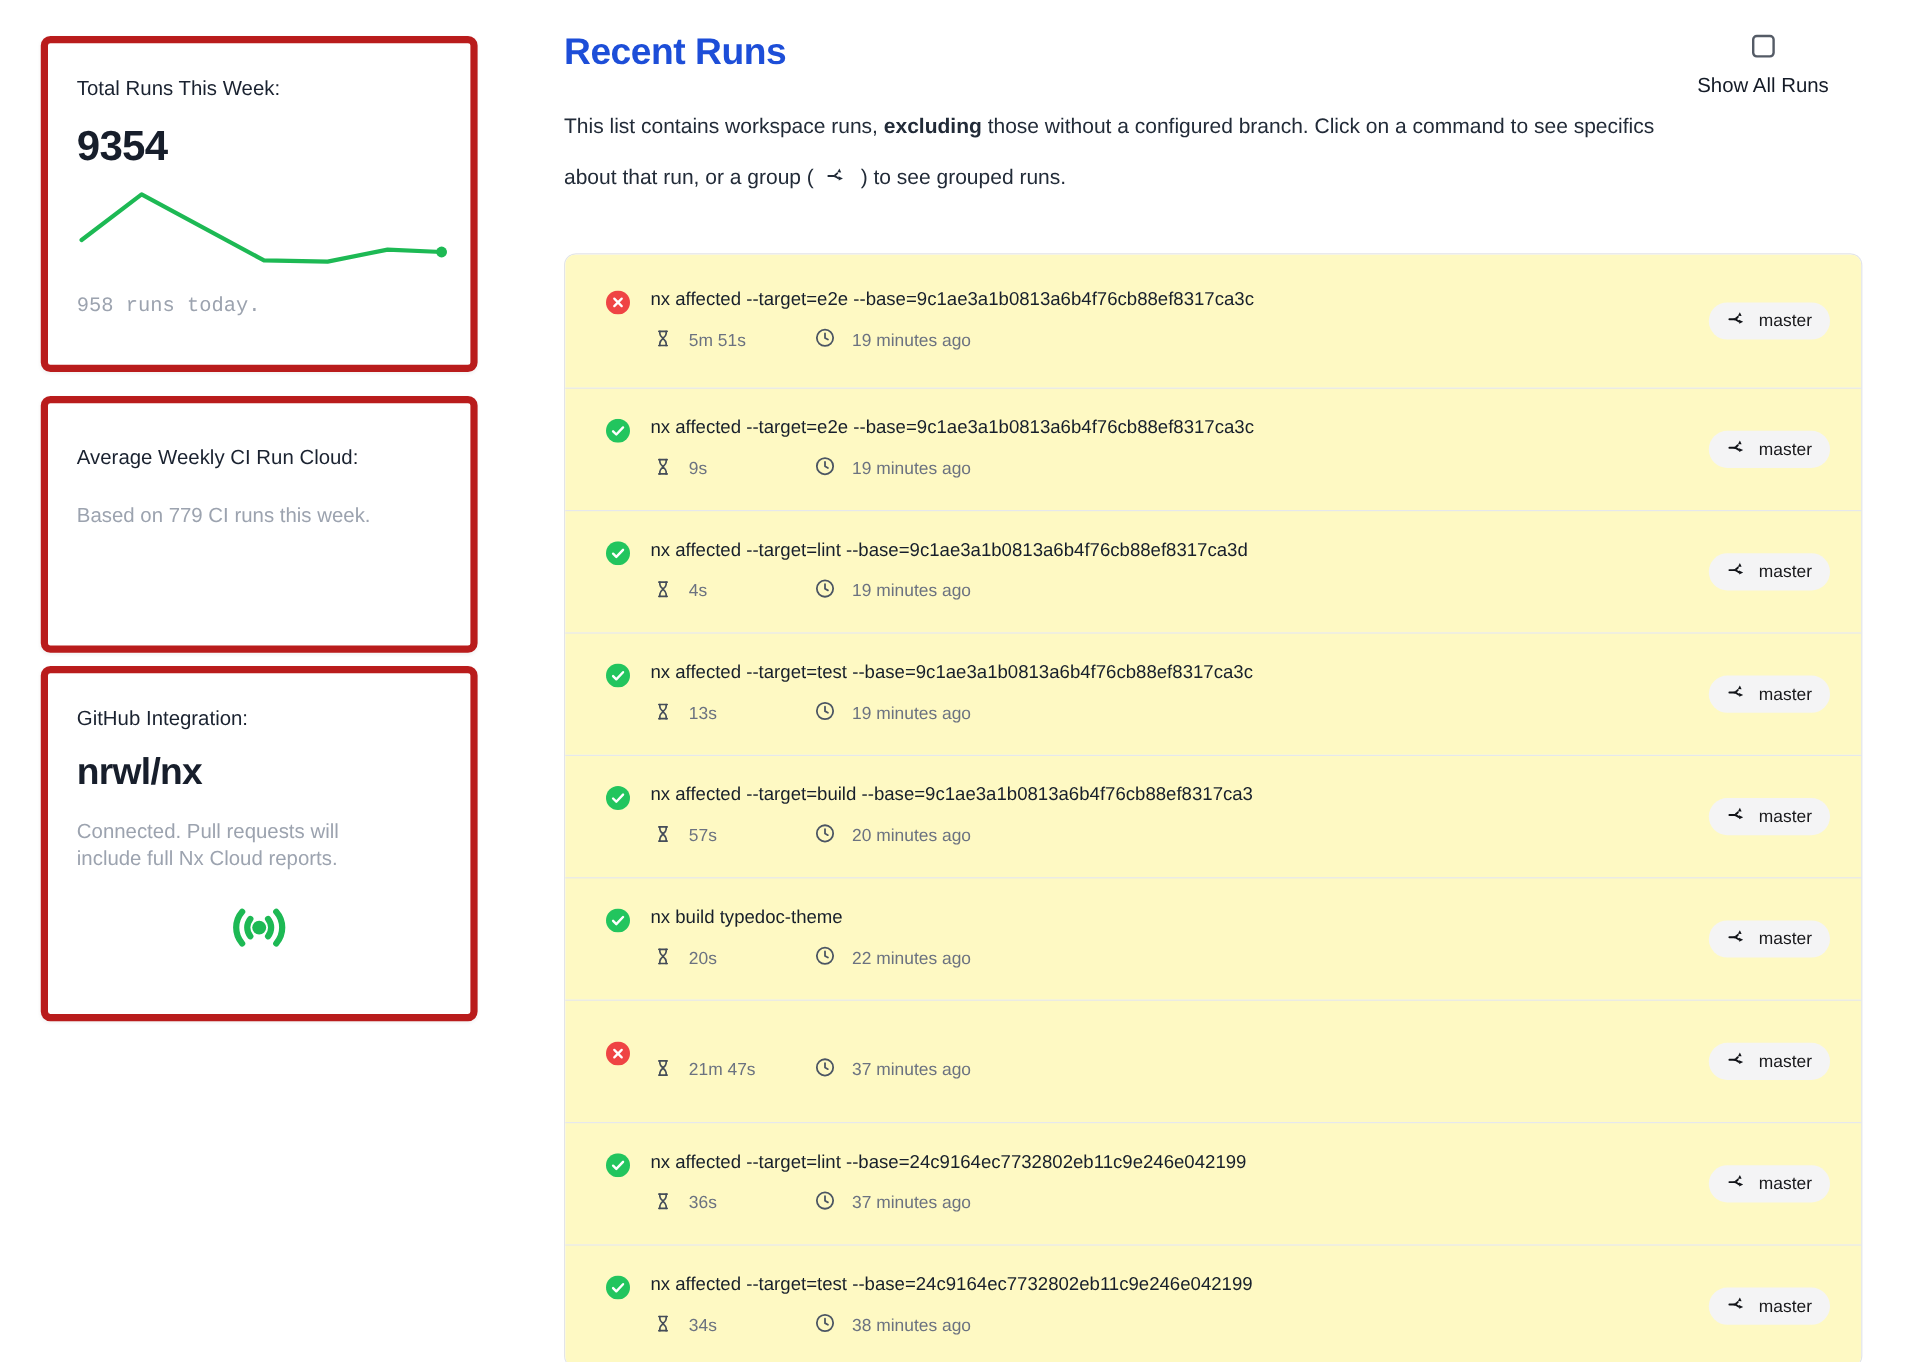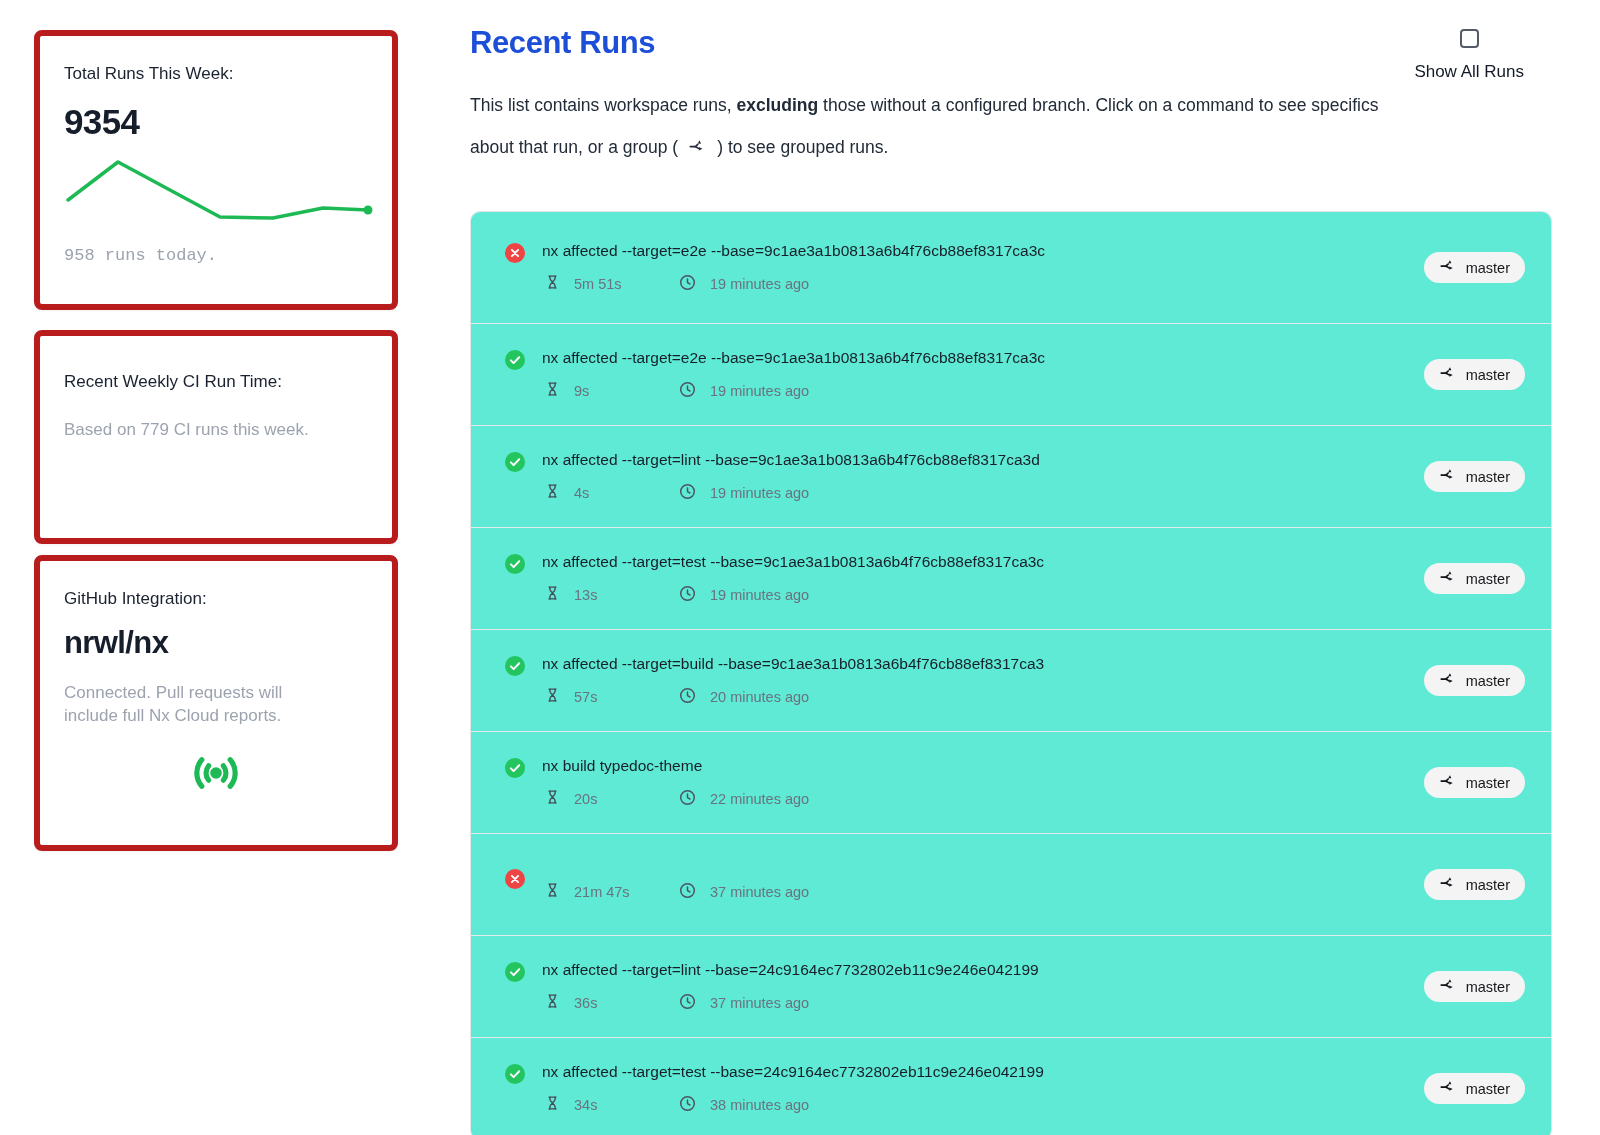--- a/index.html
+++ b/index.html
@@ -34,21 +34,21 @@
 
   .description { position:absolute; left:470px; top:84px; width:1060px;
                  font-size:17.5px; line-height:42px; color:#222b38; }
   .description b { font-weight:700; }
   .inline-branch-icon { display:inline-block; vertical-align:-3px; margin:0 10px; color:#222b38; }
 
   
   .runs-list { position:absolute; left:470px; top:211px; width:1082px;
                background:#fff; border:1px solid #e2e4e9; border-radius:10px; overflow:hidden; }
   .run-row { display:flex; align-items:center; justify-content:space-between;
-             height:102px; padding:0 26px 0 34px; border-top:1px solid #e6e8ec; background:#5eead4; }
+             height:102px; padding:0 26px 0 34px; border-top:1px solid #e6e8ec; background:#fef9c3; }
   .run-row:first-child { border-top:none; height:111px; }
   .run-left { display:flex; align-items:flex-start; gap:17px; min-width:0; }
   .status-icon { flex:0 0 20px; margin-top:1px; }
   .cmd { font-size:15.5px; color:#171f2b; white-space:nowrap; overflow:hidden; max-width:660px; }
   .meta { display:flex; align-items:center; margin-top:14px; margin-left:3px;
           font-size:14.5px; color:#6b7280; }
   .meta .hourglass { flex:0 0 15px; }
   .meta .duration { margin-left:14px; width:105px; }
   .meta .clock { flex:0 0 17px; }
   .meta .time { margin-left:14px; }
@@ -68,21 +68,21 @@
     <div id="sparkline-wrap">
       <svg id="sparkline" width="306" height="66" viewBox="0 0 306 66" style="overflow:visible">
         <polyline id="spark-line" fill="none" stroke="#1db954" stroke-width="3.5" stroke-linecap="round" stroke-linejoin="round" points="0,40 50,2 152,57 205,58 255,48 300,50"></polyline>
         <circle id="spark-dot" r="4.5" fill="#1db954" cx="300" cy="50"></circle>
       </svg>
     </div>
     <div class="card-sub">958 runs today.</div>
   </div>
 
   <div class="card" id="card-avg">
-    <div class="card-label">Recent Weekly CI Run Time:</div>
+    <div class="card-label">Average Weekly CI Run Cloud:</div>
     <div class="card-sub">Based on 779 CI runs this week.</div>
   </div>
 
   <div class="card" id="card-github">
     <div class="card-label">GitHub Integration:</div>
     <div class="card-value">nrwl/nx</div>
     <div class="card-sub">Connected. Pull requests will include full Nx Cloud reports.</div>
     <div class="broadcast-wrap">
       <span>
         <svg width="56" height="48" viewBox="0 0 28 24" fill="none" stroke="#1db954" stroke-width="2.6" stroke-linecap="round">

